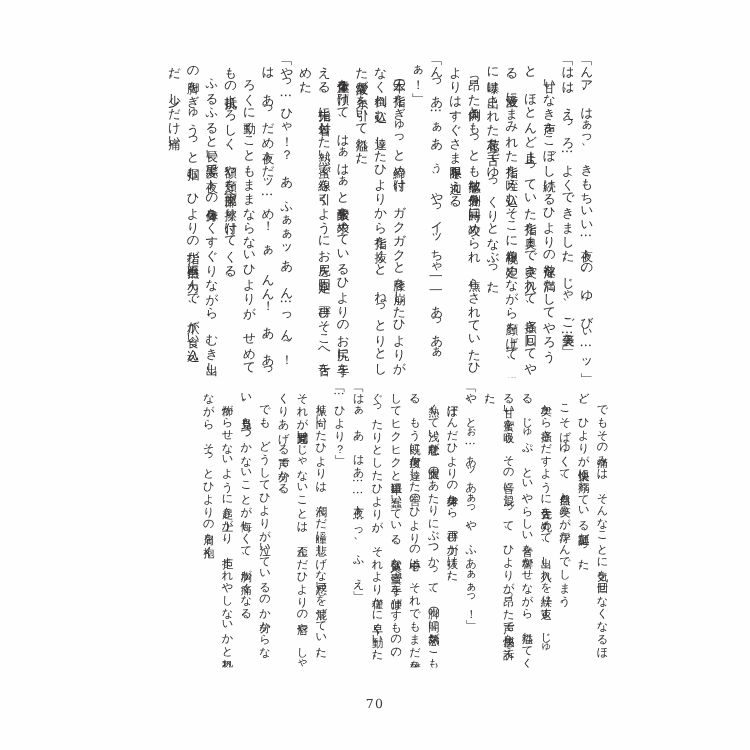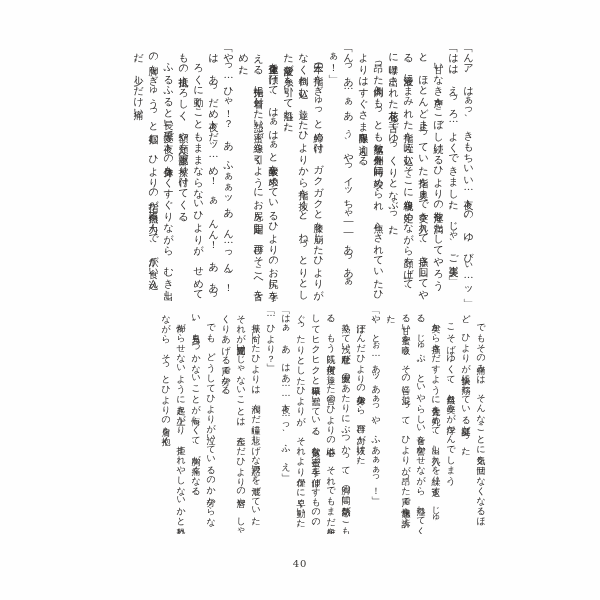--- a/index.html
+++ b/index.html
@@ -79,14 +79,14 @@
       <p class="para indent">奥から掻きだすように舌先を丸めて、出し入れを繰り返す。じゅる、じゅぷ、といやらしい音を響かせながら、溢れてくる甘い蜜を吸う。その音に混じって、ひよりが昂った声で快感を訴えた。</p>
       <p class="para">「や、とぉ…あッあぁっや、ふあぁぁっ！」</p>
       <p class="para indent">汗ばんだひよりの身体から、再び力が抜けた。</p>
       <p class="para indent">熱くて浅い吐息が、太腿のあたりにぶつかって、脚の間に熱気がこもる。もう既に何度か達した筈のひよりの中心は、それでもまだ雄を欲してヒクヒクと卑猥に蠢いている。貪欲な蜜壺へ手を伸ばすものの、ぐったりとしたひよりが、それより僅かに早く動いた。</p>
       <p class="para">「はぁ、あ、はあ……夜ト…っ、ふ、え」</p>
       <p class="para">「…ひより？」</p>
       <p class="para indent">振り向いたひよりは、潤んだ瞳に悲しげな戸惑いを混ぜていた。それが見間違いじゃないことは、歪んだひよりの唇や、しゃくりあげる声で分かる。</p>
       <p class="para indent">でも、どうしてひよりが泣いているのか分からない。見当もつかないことが悔しくて、胸が痛くなる。</p>
       <p class="para indent">怖がらせないように起き上がり、拒まれやしないかと恐れながら、そっとひよりの肩を抱く。</p>
     </div>
-  <div class="page-number">40</div>
+  <div class="page-number">70</div>
 </div>
 
 </body></html>

